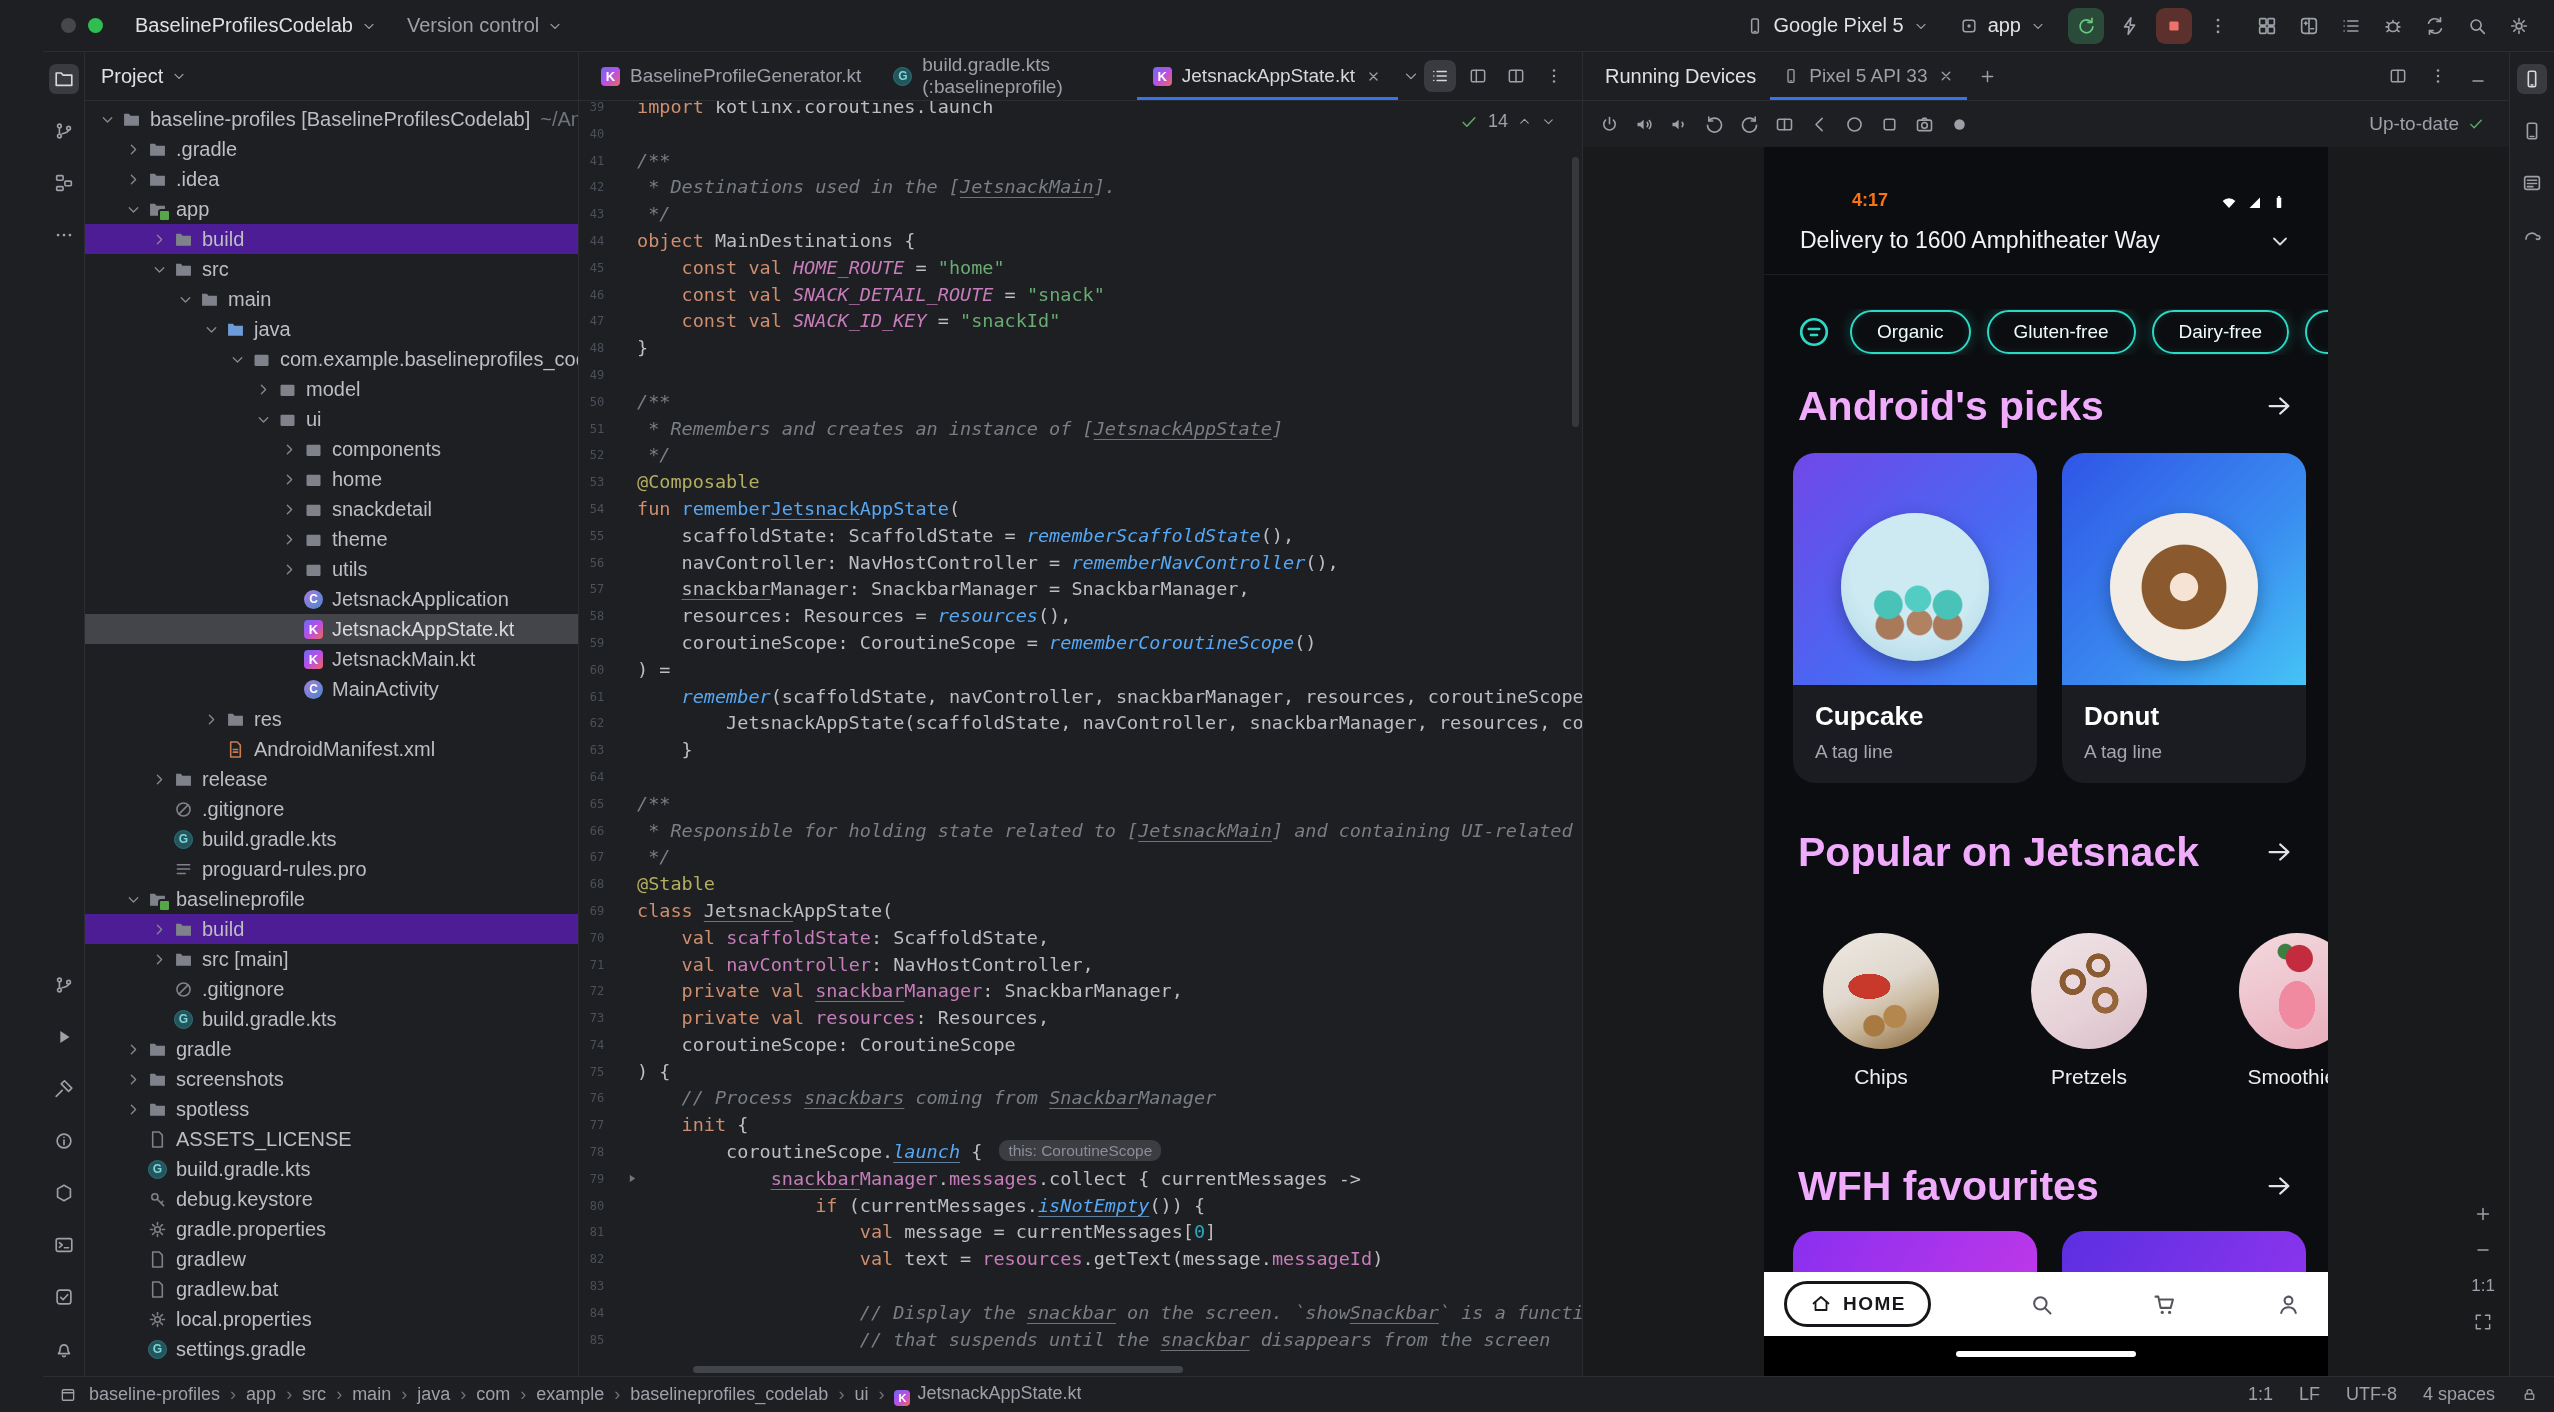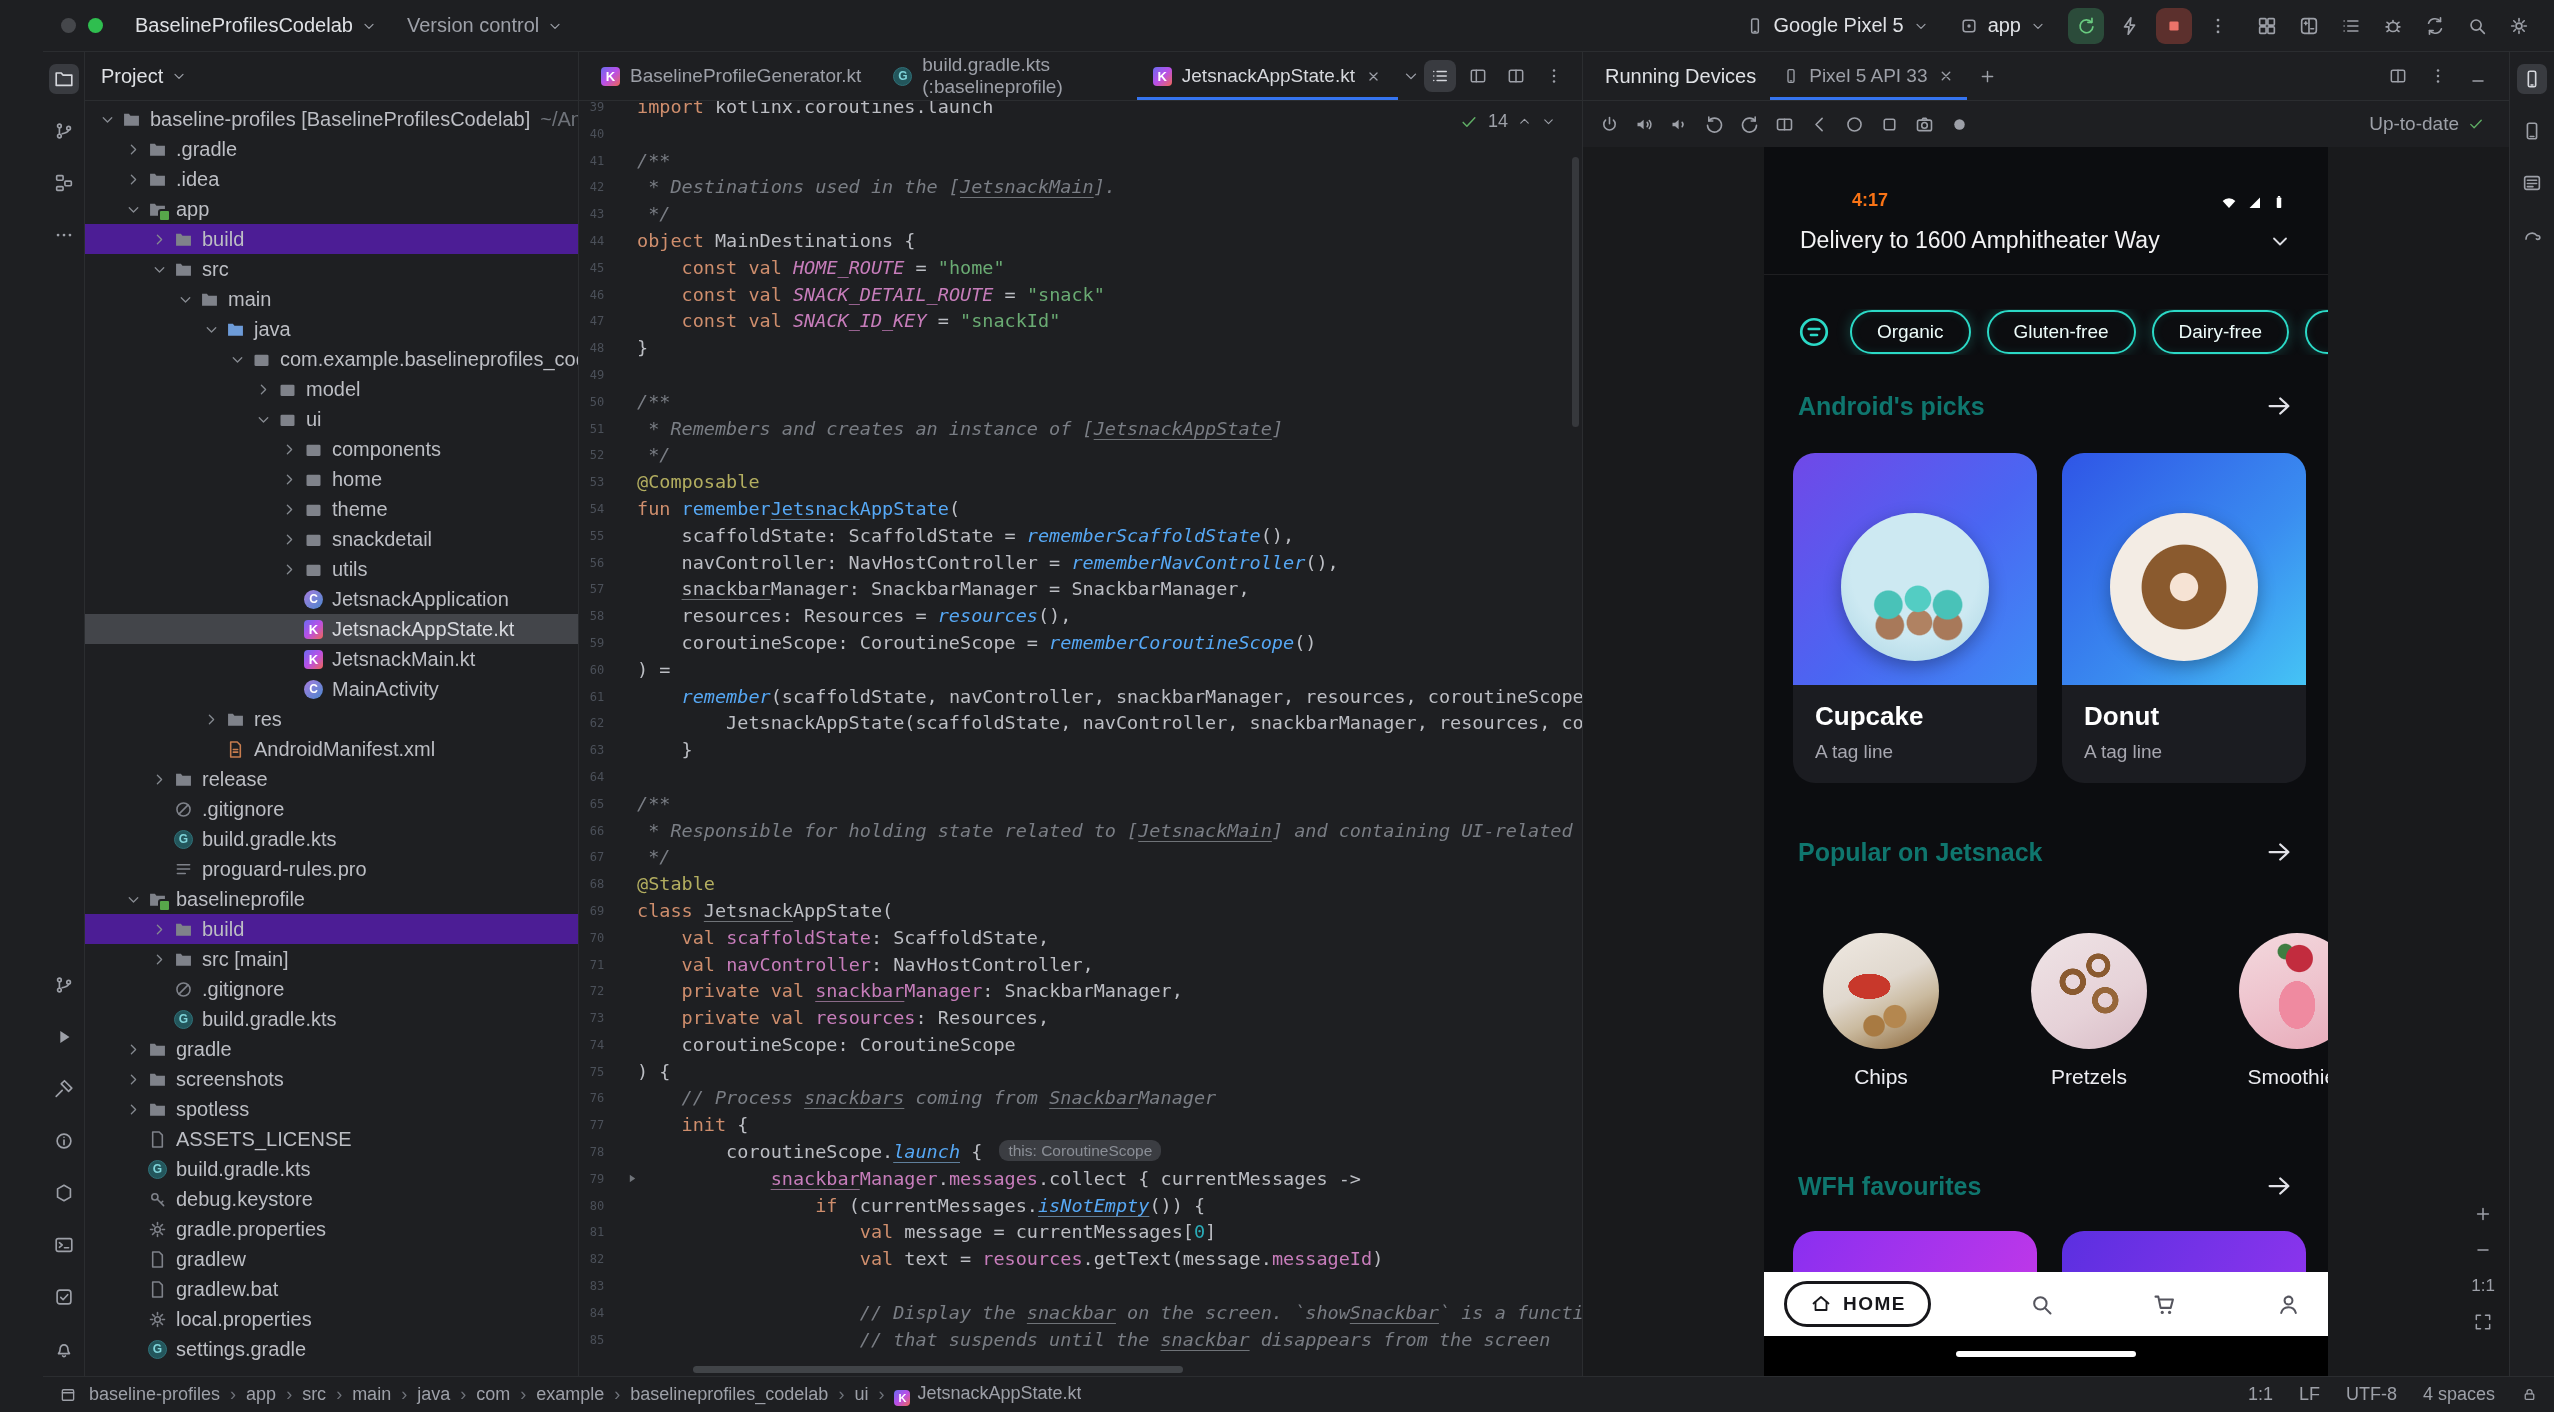--- a/index.html
+++ b/index.html
@@ -117,21 +117,21 @@
   .p-sicons .icon{width:18px;height:18px;}
   .p-delivery{display:flex;align-items:center;margin-top:16px;padding:0 36px;font-size:23px;font-weight:500;color:#f2f2f4;}
   .p-delivery .icon{margin-left:auto;color:#dcdce2;width:24px;height:24px;}
   .p-divider{height:1px;background:rgba(255,255,255,.08);margin-top:20px;}
   .p-filters{display:flex;align-items:center;gap:16px;margin-top:34px;padding-left:30px;height:46px;overflow:hidden;}
   .fbtn{width:40px;height:40px;flex:none;display:flex;align-items:center;justify-content:center;color:#2bd9c6;}
   .fbtn .icon{width:36px;height:36px;}
   .fchip{height:44px;flex:none;display:flex;align-items:center;padding:0 25px;border:2px solid #2bd9c6;border-radius:24px;font-size:19px;color:#eefcfa;box-shadow:0 0 14px rgba(43,217,198,.28),inset 0 0 8px rgba(43,217,198,.12);}
   .fchip.partial{width:60px;padding:0;}
   .p-h{display:flex;align-items:center;height:42px;padding:0 34px;}
-  .p-h .txt{font-size:25px;font-weight:700;color:#0f766e;}
+  .p-h .txt{font-size:41px;font-weight:700;color:#f0abfc;}
   .p-h .icon{margin-left:auto;color:#e2e2e8;width:30px;height:30px;}
   .ph-picks{margin-top:30px;} .ph-pop{margin-top:48px;} .ph-wfh{margin-top:76px;}
   .p-cards{display:flex;gap:25px;margin-top:26px;padding-left:29px;}
   .scard{width:244px;height:330px;border-radius:22px;background:#1b1c21;overflow:hidden;flex:none;}
   .scard-top{height:232px;position:relative;}
   .grad-cupcake{background:linear-gradient(135deg,#7048e8 0%,#4a66f2 55%,#3f8df5 100%);}
   .grad-donut{background:linear-gradient(135deg,#2f55e6 0%,#3a8cf0 60%,#45c4f5 100%);}
   .scard-photo{position:absolute;left:48px;top:60px;width:148px;height:148px;border-radius:50%;box-shadow:0 6px 18px rgba(0,0,0,.3);}
   .scard-body{padding:16px 22px 0;}
   .scard-name{font-size:26px;font-weight:700;color:#fff;}
@@ -648,36 +648,36 @@
                 <svg viewBox="0 0 24 24" fill="none" stroke="currentColor" stroke-width="1.8" stroke-linecap="round" stroke-linejoin="round">
                   <path d="M9 6l6 6-6 6"></path>
                 </svg>
               </span>
             </span>
             <span class="ticon c-folder">
               <svg viewBox="0 0 24 24" fill="none" stroke="currentColor" stroke-width="1.8" stroke-linecap="round" stroke-linejoin="round">
                 <rect x="4" y="6.5" width="16" height="13" rx="1.5" fill="currentColor" stroke="none"></rect>
               </svg>
             </span>
+            <span class="tlabel">snackdetail</span>
+          </div>
+          <div class="trow" style="padding-left: 192px;">
+            <span class="tchev">
+              <span class="icon">
+                <svg viewBox="0 0 24 24" fill="none" stroke="currentColor" stroke-width="1.8" stroke-linecap="round" stroke-linejoin="round">
+                  <path d="M9 6l6 6-6 6"></path>
+                </svg>
+              </span>
+            </span>
+            <span class="ticon c-folder">
+              <svg viewBox="0 0 24 24" fill="none" stroke="currentColor" stroke-width="1.8" stroke-linecap="round" stroke-linejoin="round">
+                <rect x="4" y="6.5" width="16" height="13" rx="1.5" fill="currentColor" stroke="none"></rect>
+              </svg>
+            </span>
             <span class="tlabel">theme</span>
-          </div>
-          <div class="trow" style="padding-left: 192px;">
-            <span class="tchev">
-              <span class="icon">
-                <svg viewBox="0 0 24 24" fill="none" stroke="currentColor" stroke-width="1.8" stroke-linecap="round" stroke-linejoin="round">
-                  <path d="M9 6l6 6-6 6"></path>
-                </svg>
-              </span>
-            </span>
-            <span class="ticon c-folder">
-              <svg viewBox="0 0 24 24" fill="none" stroke="currentColor" stroke-width="1.8" stroke-linecap="round" stroke-linejoin="round">
-                <rect x="4" y="6.5" width="16" height="13" rx="1.5" fill="currentColor" stroke="none"></rect>
-              </svg>
-            </span>
-            <span class="tlabel">snackdetail</span>
           </div>
           <div class="trow" style="padding-left: 192px;">
             <span class="tchev">
               <span class="icon">
                 <svg viewBox="0 0 24 24" fill="none" stroke="currentColor" stroke-width="1.8" stroke-linecap="round" stroke-linejoin="round">
                   <path d="M9 6l6 6-6 6"></path>
                 </svg>
               </span>
             </span>
             <span class="ticon c-folder">

